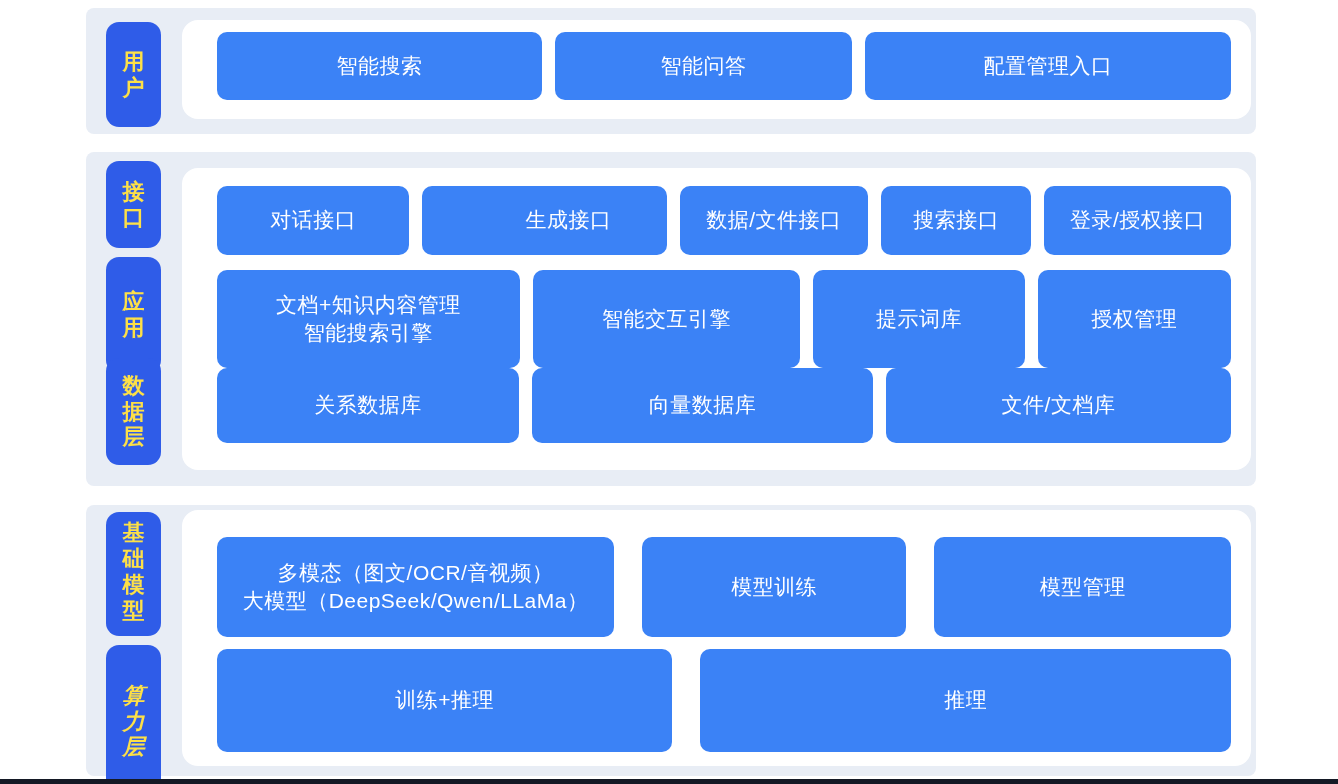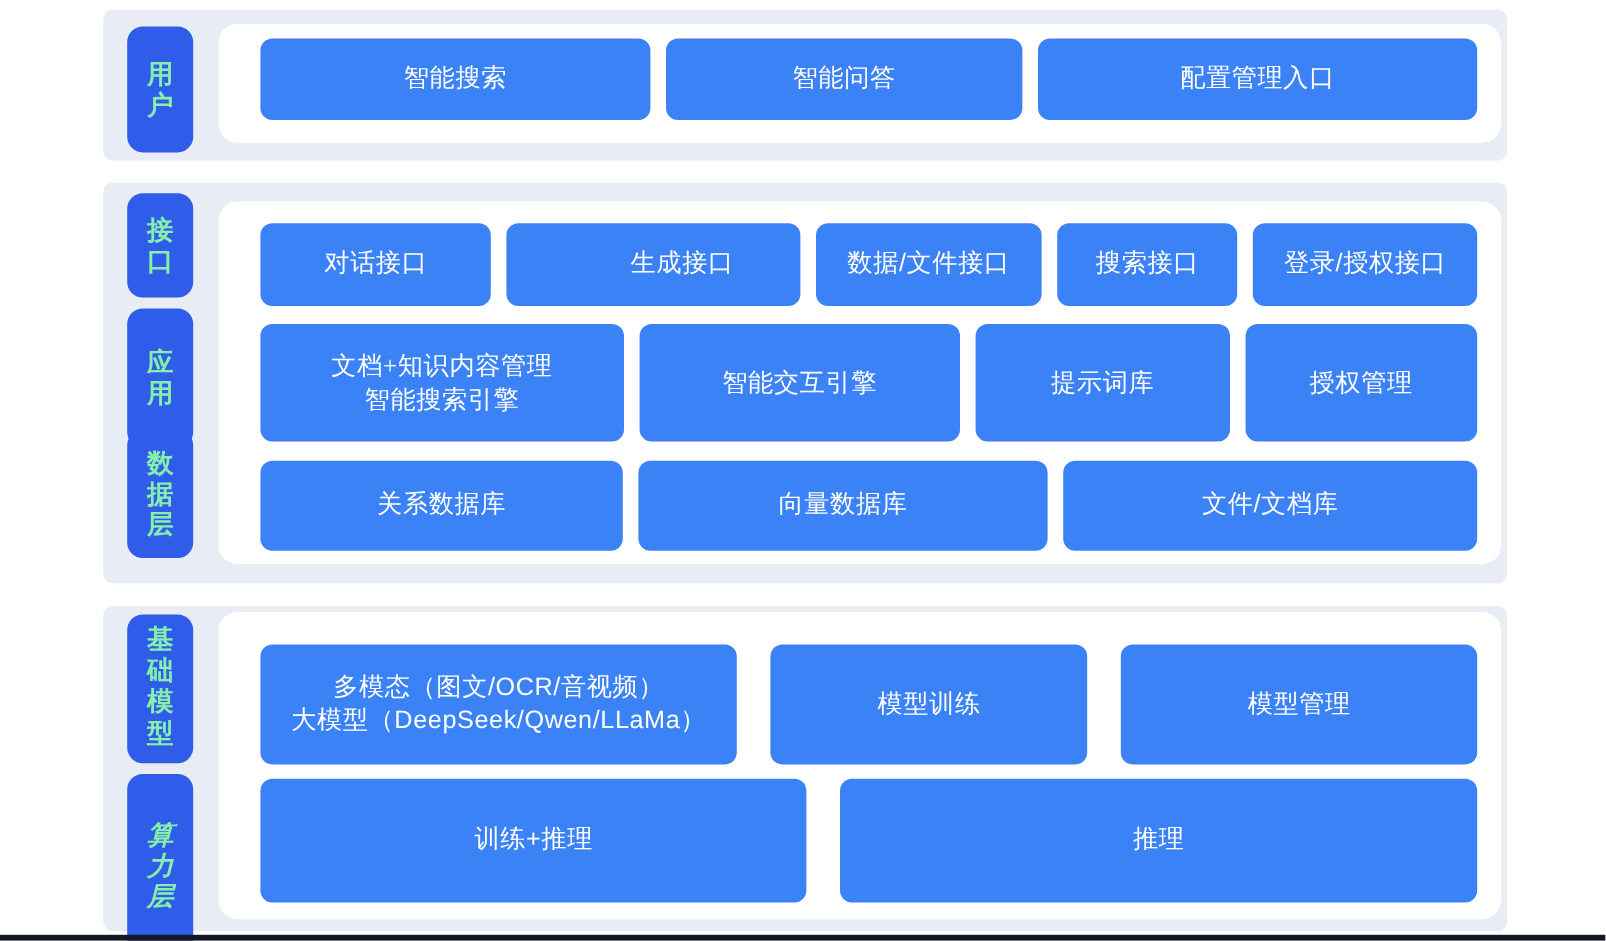--- a/index.html
+++ b/index.html
@@ -7,21 +7,21 @@
     width:1338px;height:784px;position:relative;overflow:hidden;
     background:#ffffff;
     font-family:"Liberation Sans","DejaVu Sans",sans-serif;
   }
   .section{
     position:absolute;left:86px;width:1170px;
     background:#e8edf5;border-radius:8px;
   }
   .label-pill{
     position:absolute;left:20px;width:55px;box-sizing:border-box;
-    background:#2f5ce8;border-radius:13px;color:#86efac;
+    background:#2f5ce8;border-radius:13px;color:#fde047;
     display:flex;flex-direction:column;justify-content:center;align-items:center;
     font-size:22px;font-weight:bold;line-height:1.18;
     text-align:center;word-break:break-all;padding:0 15px;
   }
   .panel{
     position:absolute;left:96px;right:5px;
     background:#ffffff;border-radius:16px;box-sizing:border-box;
     padding-left:35px;padding-right:20px;
     display:flex;flex-direction:column;
   }
@@ -57,21 +57,21 @@
   <div class="label-pill" style="top:206px;height:107px;">数据层</div>
 
   <div class="panel" style="top:16px;height:302px;padding-top:18px;">
     <div class="row" style="height:69px;margin-bottom:15px;">
       <div class="blk" style="flex:205 1 0;">对话接口</div>
       <div class="blk" style="flex:209 1 0;padding-left:48px;">生成接口</div>
       <div class="blk" style="flex:201 1 0;">数据/文件接口</div>
       <div class="blk" style="flex:160 1 0;">搜索接口</div>
       <div class="blk" style="flex:199 1 0;">登录/授权接口</div>
     </div>
-    <div class="row" style="height:98px;margin-bottom:16px;font-family:Liberation Serif, serif;">
+    <div class="row" style="height:98px;">
       <div class="blk" style="flex:302 1 0;">文档+知识内容管理
 智能搜索引擎</div>
       <div class="blk" style="flex:267 1 0;">智能交互引擎</div>
       <div class="blk" style="flex:211 1 0;">提示词库</div>
       <div class="blk" style="flex:193 1 0;">授权管理</div>
     </div>
     <div class="row" style="height:75px;">
       <div class="blk" style="flex:302 1 0;">关系数据库</div>
       <div class="blk" style="flex:341 1 0;">向量数据库</div>
       <div class="blk" style="flex:345 1 0;">文件/文档库</div>

